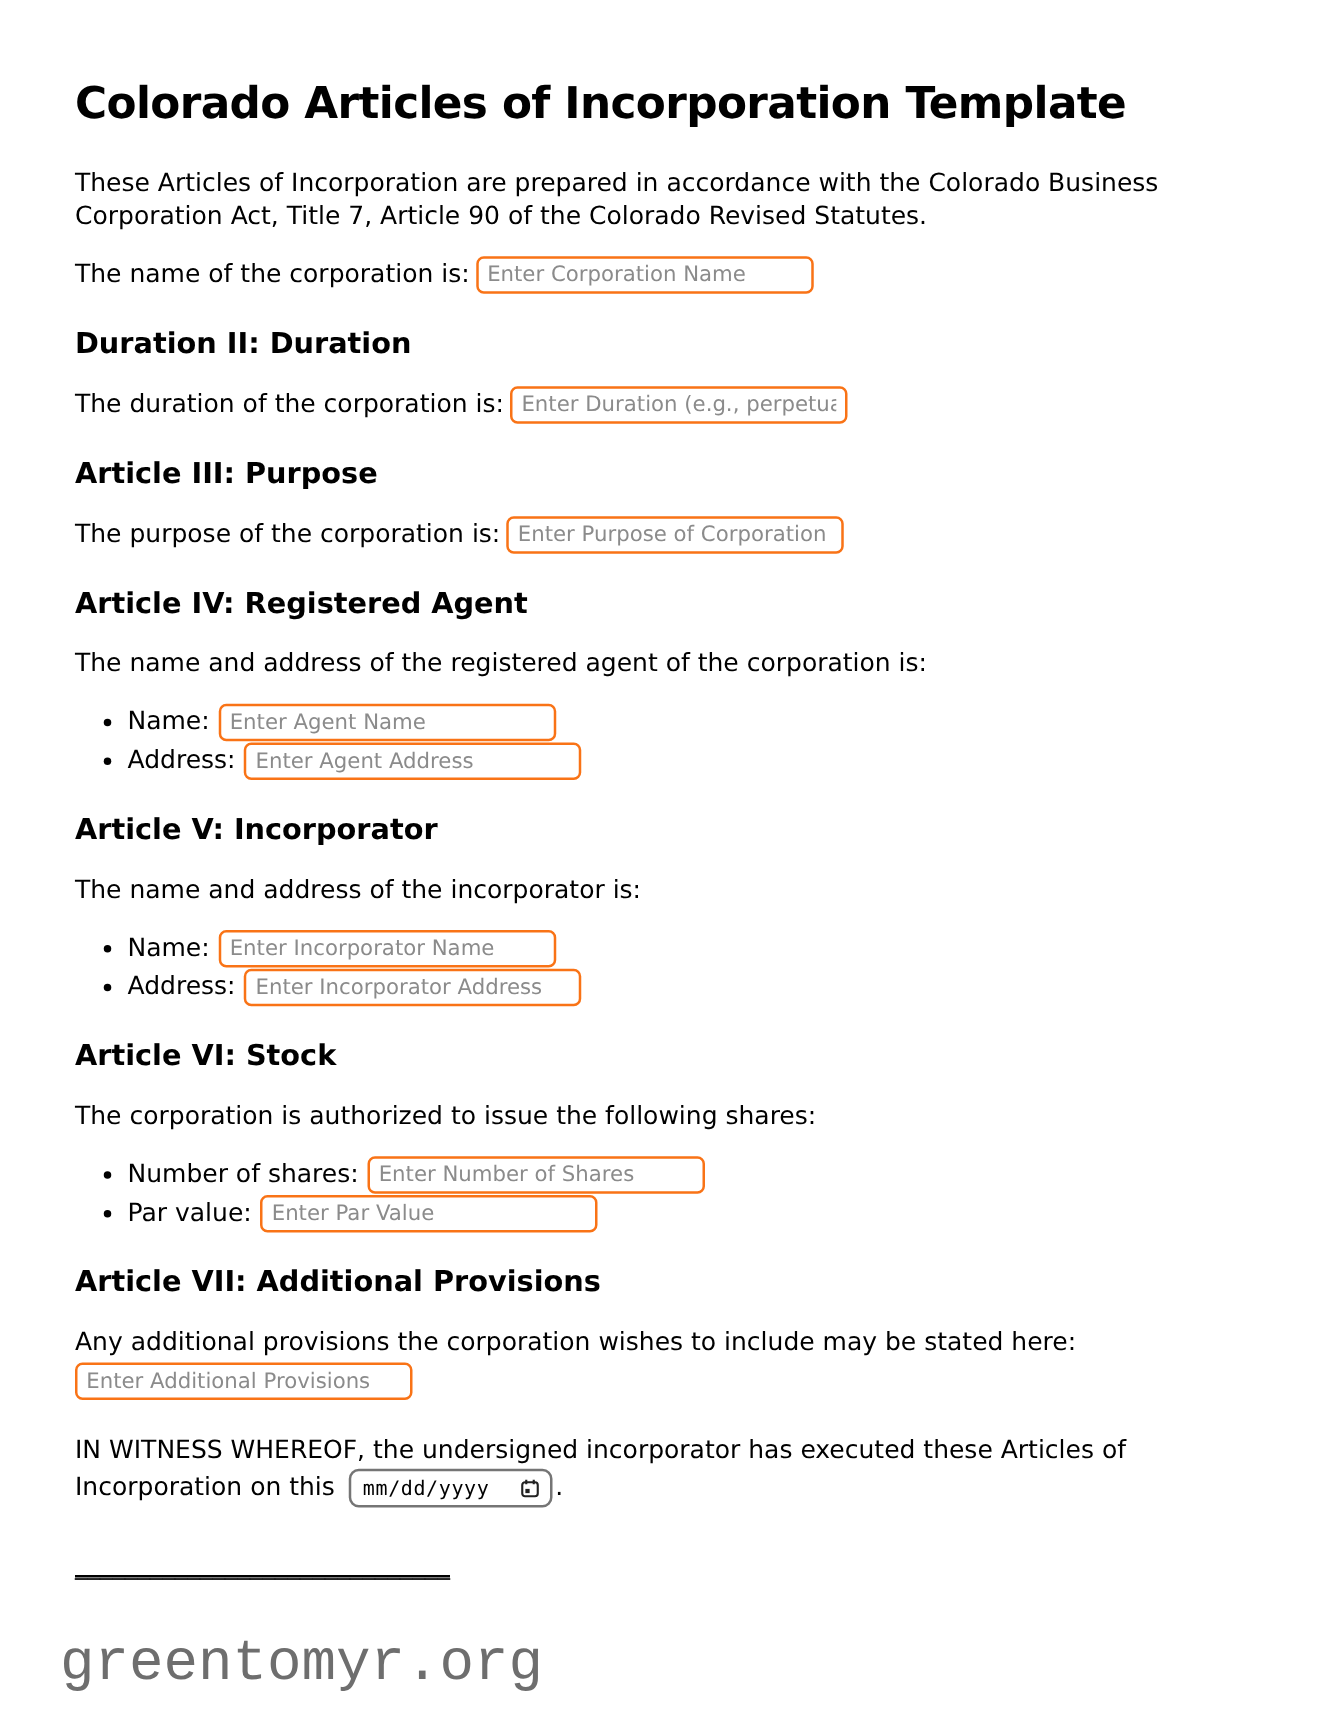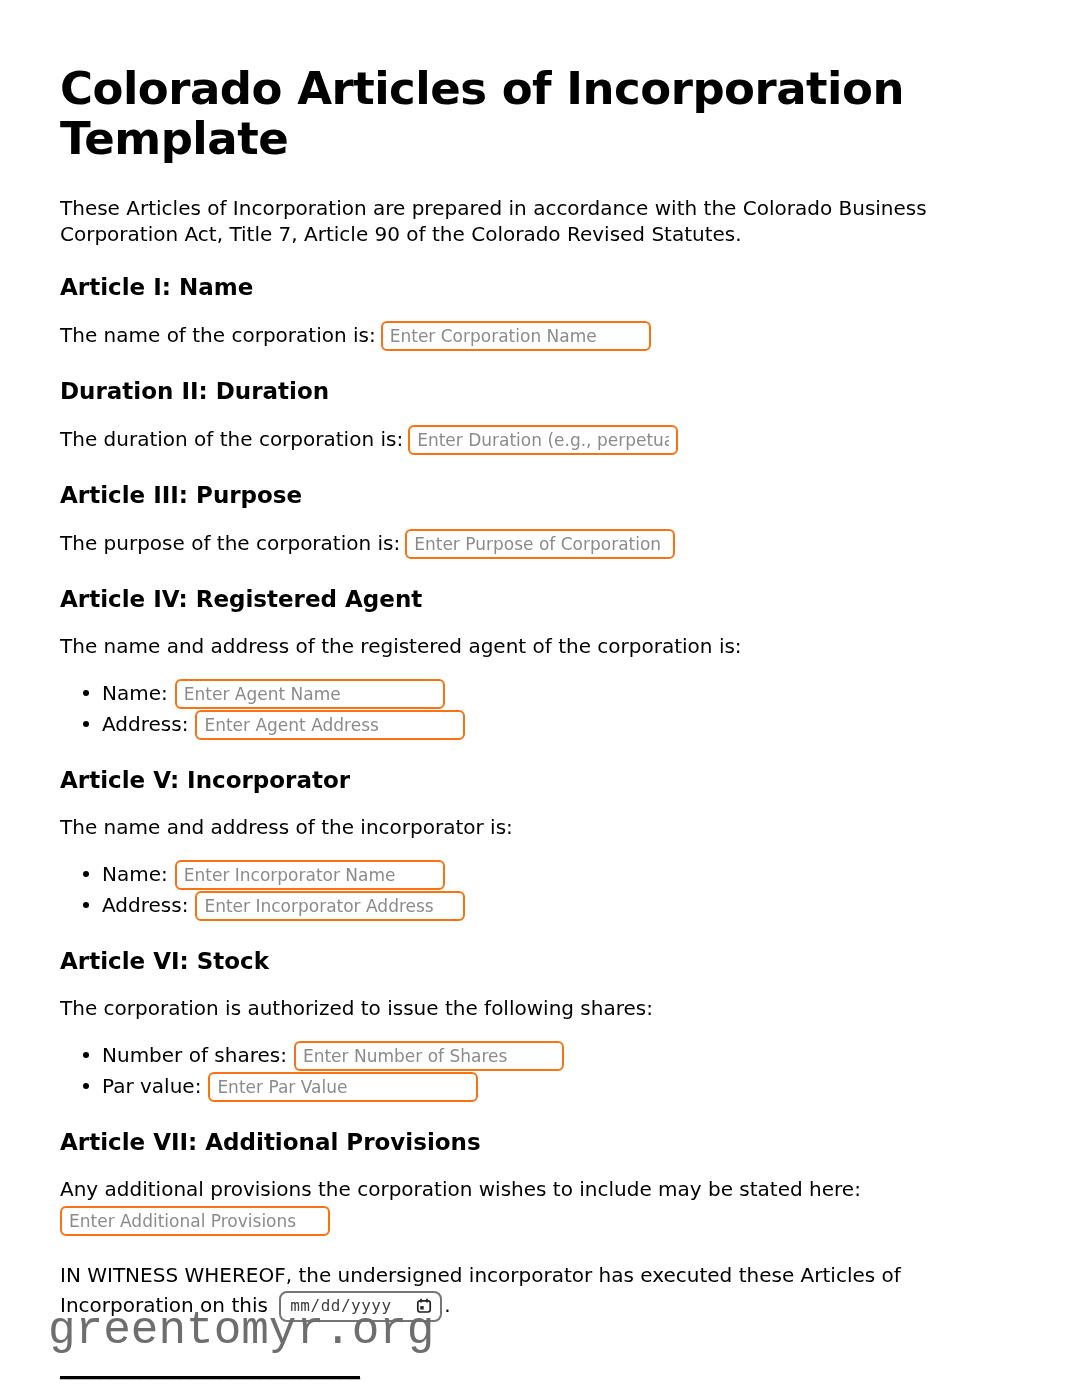--- a/index.html
+++ b/index.html
@@ -9,21 +9,21 @@
     height: 1388px;
     background: #ffffff;
     color: #000000;
     font-family: "DejaVu Sans", sans-serif;
     position: relative;
     overflow: hidden;
   }
   .doc { padding: 64px 60px 0 60px; }
 
   h1.title {
-    font-size: 45px;
+    font-size: 35px;
     line-height: 1.12;
     font-weight: bold;
     margin: 0 0 30px 0;
     letter-spacing: -0.5px;
   }
   p.body-text {
     font-size: 20px;
     line-height: 1.3;
     margin: 20px 0;
   }
@@ -80,21 +80,21 @@
     padding: 0 8px 0 9px;
     vertical-align: middle;
     margin: 0 2px 0 5px;
     background: #fff;
     cursor: default;
   }
   .date-text {
     font-family: "DejaVu Sans Mono", monospace;
     font-size: 16px;
     letter-spacing: 0.5px;
-    color: #404040;
+    color: #000000;
   }
   .cal-btn { display: inline-flex; }
   .cal-btn svg { display: block; }
 
   .sig-line {
     margin-top: 36px;
     font-size: 20px;
     line-height: 1;
     white-space: nowrap;
     text-decoration: underline;
@@ -114,21 +114,20 @@
 </style>
 </head>
 <body>
 
 <main class="doc">
 
   <h1 class="title">Colorado Articles of Incorporation Template</h1>
 
   <p class="body-text">These Articles of Incorporation are prepared in accordance with the Colorado Business Corporation Act, Title 7, Article 90 of the Colorado Revised Statutes.</p>
 
-  <h3 class="article-heading">Article I: Name</h3>
   <p class="body-text row"><span>The name of the corporation is:</span><input type="text" class="ti" placeholder="Enter Corporation Name" style=""></p>
 
   <h3 class="article-heading">Duration II: Duration</h3>
   <p class="body-text row"><span>The duration of the corporation is:</span><input type="text" class="ti" placeholder="Enter Duration (e.g., perpetual)" style=""></p>
 
   <h3 class="article-heading">Article III: Purpose</h3>
   <p class="body-text row"><span>The purpose of the corporation is:</span><input type="text" class="ti" placeholder="Enter Purpose of Corporation" style=""></p>
 
   <h3 class="article-heading">Article IV: Registered Agent</h3>
   <p class="body-text">The name and address of the registered agent of the corporation is:</p>

